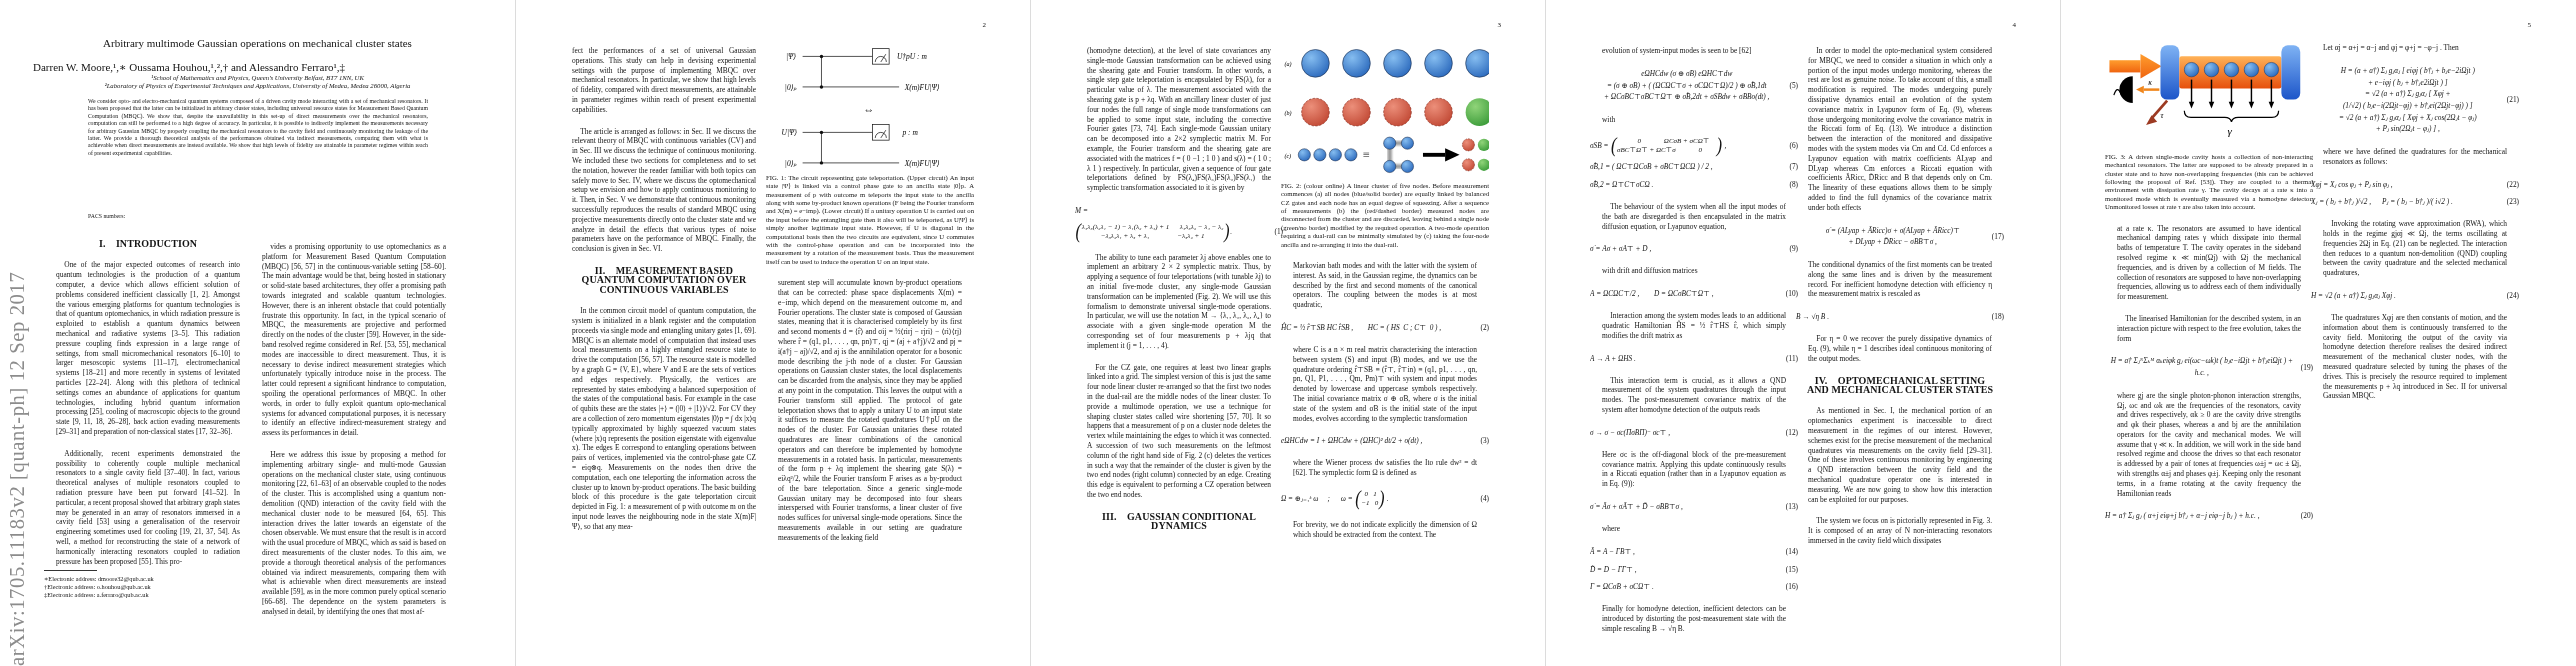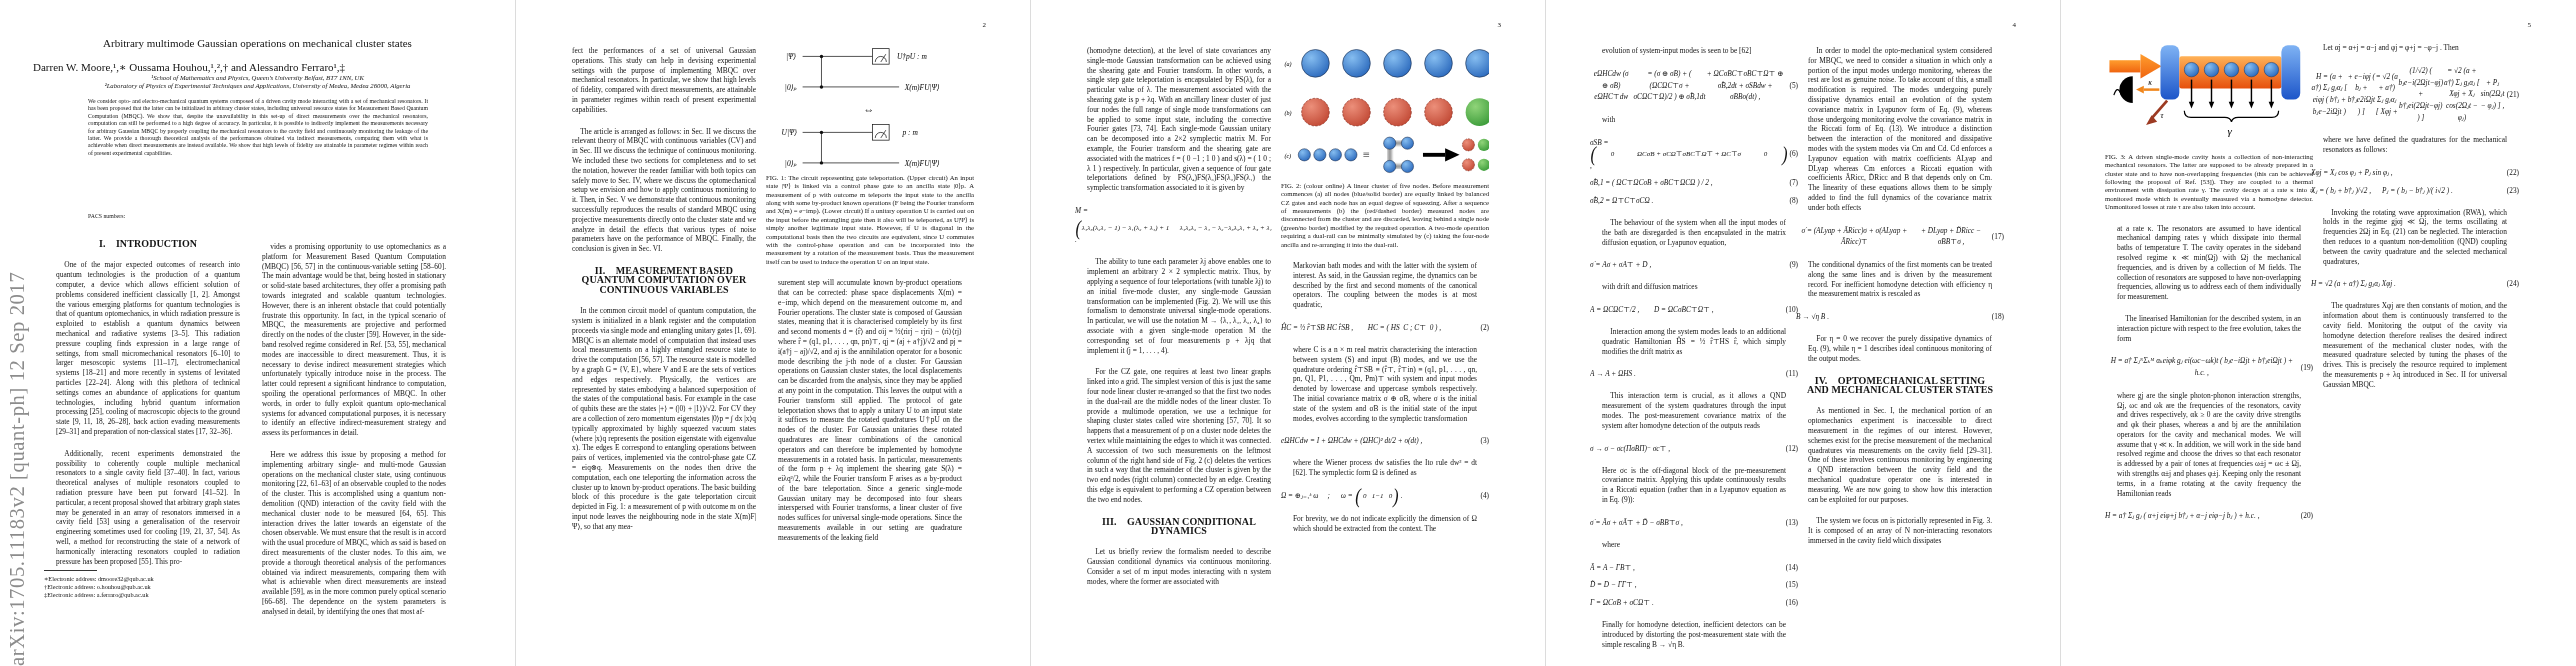--- a/index.html
+++ b/index.html
@@ -26,25 +26,25 @@
 
   .para{font-size:7.4px;line-height:9.8px;text-align:justify;text-indent:8.3px;margin:12px;}
   .noindent{text-indent:0;}
   .sec-heading{font-size:10px;font-weight:bold;text-align:center;line-height:9.4px;
                margin:9px 7.8px 6.7px;white-space:pre-wrap;letter-spacing:0.1px;}
 
   .eq{display:flex;align-items:center;margin:6.7px 0;}
   .eq-body{flex:1;font-style:italic;font-size:7.3px;line-height:11px;white-space:pre-wrap;}
   .eq-left .eq-body{text-align:left;}
   .eq-num{width:14.5px;text-align:right;font-size:7.3px;font-style:normal;}
-  .eq-lines{flex:1;display:flex;flex-direction:row;align-items:center;}
+  .eq-lines{flex:1;display:flex;flex-direction:column;align-items:center;}
   .eq-line{font-style:italic;font-size:7.3px;line-height:11.7px;text-align:center;white-space:pre-wrap;}
   .mx{display:inline-flex;align-items:center;vertical-align:middle;}
   .mx .paren{font-size:16.7px;font-weight:300;transform:scaleY(1.25);padding:0 0.6px;}
-  .mx-rows{display:inline-flex;flex-direction:row;align-items:center;}
+  .mx-rows{display:inline-flex;flex-direction:column;align-items:center;}
   .mx-rows span{white-space:pre;font-style:italic;font-size:7px;line-height:9px;}
 
   .fig-caption{font-size:6.7px;line-height:8.4px;text-align:justify;margin-top:4.4px;}
   .fnblock{position:absolute;left:44px;top:568px;width:208px;background:#fff;padding-top:2.2px;}
   .fnrule{width:53px;border-top:0.7px solid #333;margin-bottom:3.9px;}
   .fnote{font-size:6.3px;line-height:8px;}
   .pagenum{position:absolute;top:21px;right:44px;font-size:7px;}
   svg{display:block;}
   .figwrap{margin-top:3.3px;}
 </style>
@@ -155,23 +155,20 @@
       </div>
       <div class="eq">
         <span class="eq-body"><span class="mx"><span class="paren">(</span><span class="mx-rows"><span>λ₄λ₃(λ₂λ₁ − 1) − λ₁(λ₂ + λ₄) + 1      λ₄λ₃λ₂ − λ₄ − λ₂</span><span>−λ₃λ₂λ₁ + λ₃ + λ₁                −λ₃λ₂ + 1</span></span><span class="paren">)</span></span><span>.</span></span>
         <span class="eq-num">(1)</span>
       </div>
       <div>
           <p class="para">The ability to tune each parameter λj above enables one to implement an arbitrary 2 × 2 symplectic matrix. Thus, by applying a sequence of four teleportations (with tunable λj) to an initial five-mode cluster, any single-mode Gaussian transformation can be implemented (Fig. 2). We will use this formalism to demonstrate universal single-mode operations. In particular, we will use the notation M → {λ₁, λ₂, λ₃, λ₄} to associate with a given single-mode operation M the corresponding set of four measurements p + λjq that implement it (j = 1, . . . , 4).</p>
           <p class="para">For the CZ gate, one requires at least two linear graphs linked into a grid. The simplest version of this is just the same four node linear cluster re-arranged so that the first two nodes in the dual-rail are the middle nodes of the linear cluster. To provide a multimode operation, we use a technique for shaping cluster states called wire shortening [57, 70]. It so happens that a measurement of p on a cluster node deletes the vertex while maintaining the edges to which it was connected. A succession of two such measurements on the leftmost column of the right hand side of Fig. 2 (c) deletes the vertices in such a way that the remainder of the cluster is given by the two end nodes (right column) connected by an edge. Creating this edge is equivalent to performing a CZ operation between the two end nodes.</p>
         </div>
       <div class="sec-heading">III.    GAUSSIAN CONDITIONAL DYNAMICS</div>
-      <div>
-          <p class="para">Let us briefly review the formalism needed to describe Gaussian conditional dynamics via continuous monitoring. Consider a set of m input modes interacting with n system modes, where the former are associated with</p>
-        </div>
     </div>
     <div class="col col-b" style="top:31px">
       <div class="figwrap">
         <svg width="208" height="143" viewBox="0 0 375 258">
           <defs>
             <radialGradient id="gB" cx="35%" cy="30%" r="75%">
               <stop offset="0%" stop-color="#85bdf0"></stop>
                 <stop offset="100%" stop-color="#2c6abd"></stop>
             </radialGradient>
             <radialGradient id="gR" cx="35%" cy="30%" r="75%">

